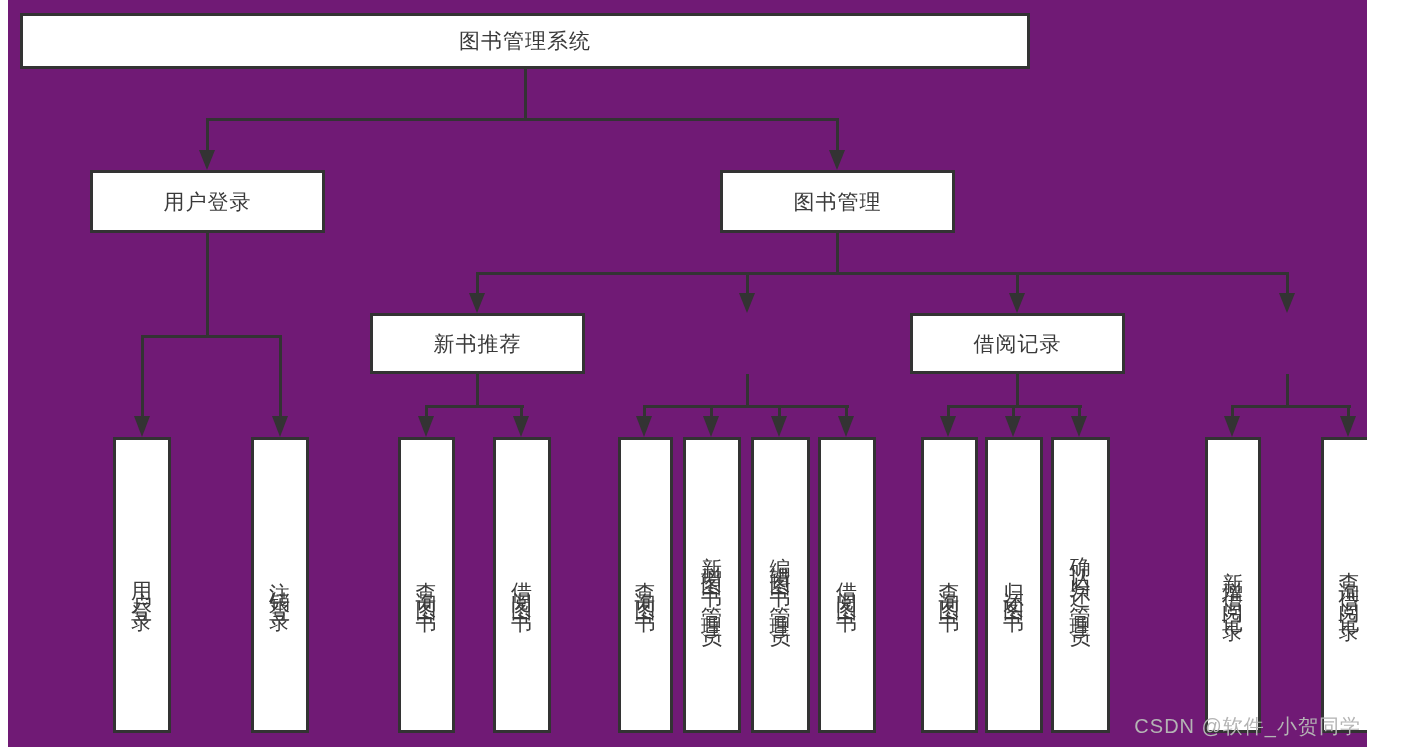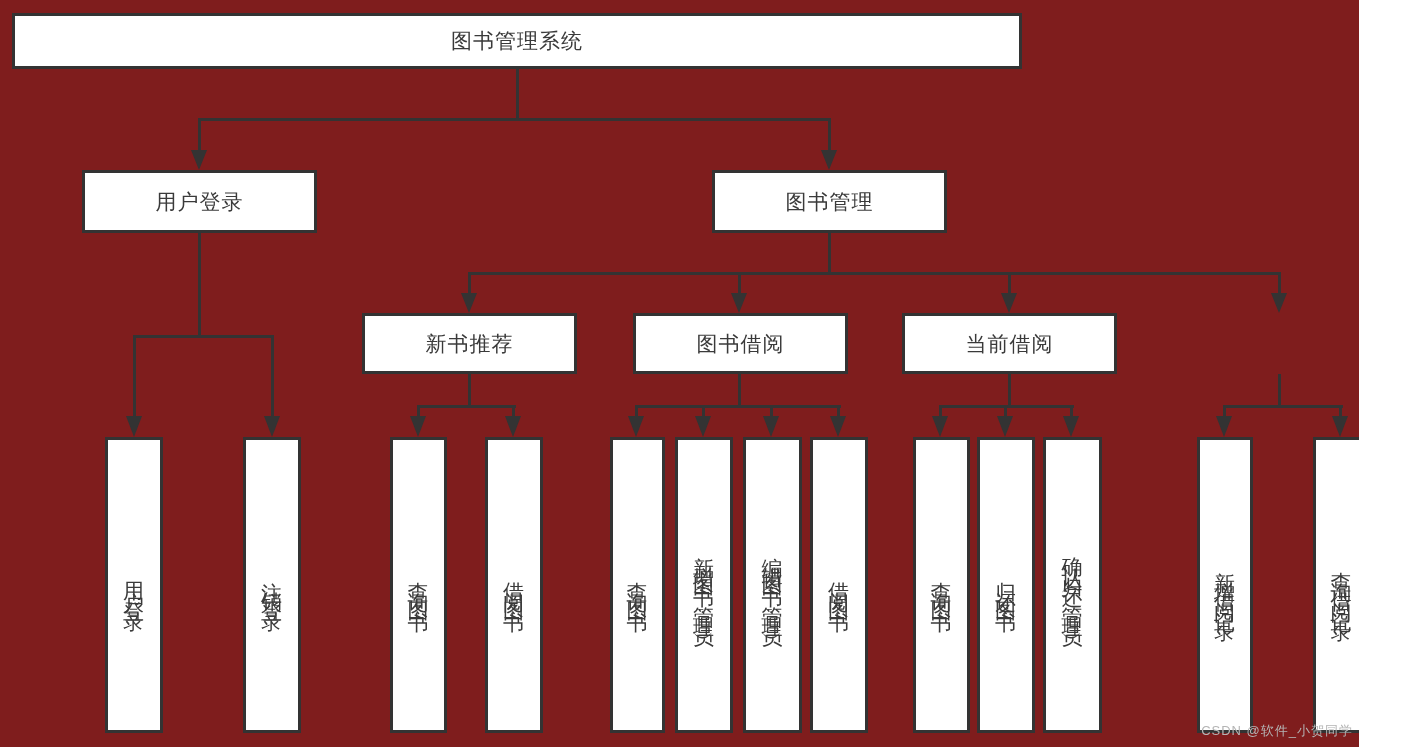--- a/index.html
+++ b/index.html
@@ -1,22 +1,23 @@
 <!DOCTYPE html>
 <html><head>
 <meta charset="utf-8">
 <style>
   html, body { margin: 0; padding: 0; background: #ffffff; }
   #stage {
     position: relative;
     width: 1359px; height: 747px;
-    background: #7f1d1d;
+    background: #701a75;
     overflow: hidden;
     font-family: "Liberation Sans", sans-serif;
     color: #3a3a3a;
+    margin-left: 8px;
   }
   .box {
     position: absolute;
     box-sizing: border-box;
     border: 3px solid #333333;
     background: #ffffff;
     display: flex;
     align-items: center;
     justify-content: center;
     font-size: 21px;
@@ -41,21 +42,21 @@
     position: absolute;
     width: 0; height: 0;
     border-left: 8px solid transparent;
     border-right: 8px solid transparent;
     border-top: 21px solid #333333;
   }
   .arrow.a20 { border-top-width: 20px; }
   #watermark {
     position: absolute;
     right: 6px; bottom: 7px;
-    font-size: 13px;
+    font-size: 20px;
     color: #b4b4b4;
     letter-spacing: 1px;
     white-space: nowrap;
   }
 </style>
 </head>
 <body>
 
 <div id="stage">
 
@@ -66,25 +67,22 @@
   <div class="box" style="left:82px; top:170px; width:235px; height:63px;">
     <span>用户登录</span>
   </div>
   <div class="box" style="left:362px; top:313px; width:215px; height:61px;">
     <span>新书推荐</span>
   </div>
 
   <div class="box" style="left:712px; top:170px; width:235px; height:63px;">
     <span>图书管理</span>
   </div>
-  <div class="box" style="left:633px; top:313px; width:215px; height:61px;">
-    <span>图书借阅</span>
-  </div>
   <div class="box" style="left:902px; top:313px; width:215px; height:61px;">
-    <span>当前借阅</span>
+    <span>借阅记录</span>
   </div>
 
   <div class="box leaf" style="left:105px; top:437px; width:58px; height:296px;">
     <span>用户登录</span>
   </div>
   <div class="box leaf" style="left:243px; top:437px; width:58px; height:296px;">
     <span>注销登录</span>
   </div>
 
   <div class="box leaf" style="left:390px; top:437px; width:57px; height:296px;">

